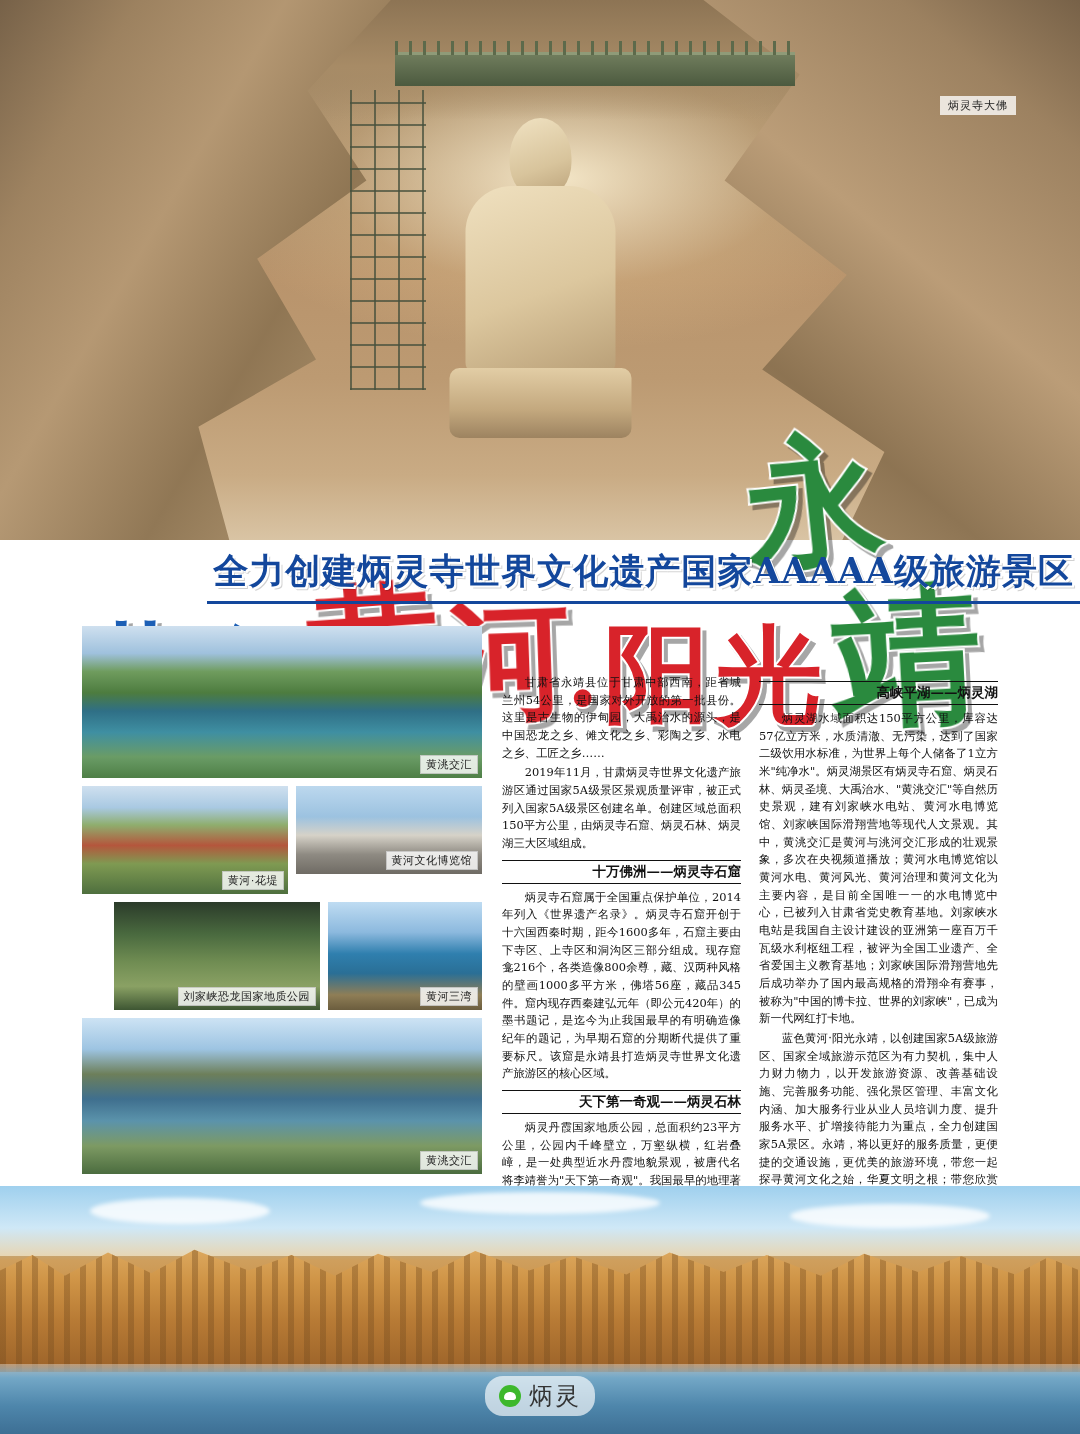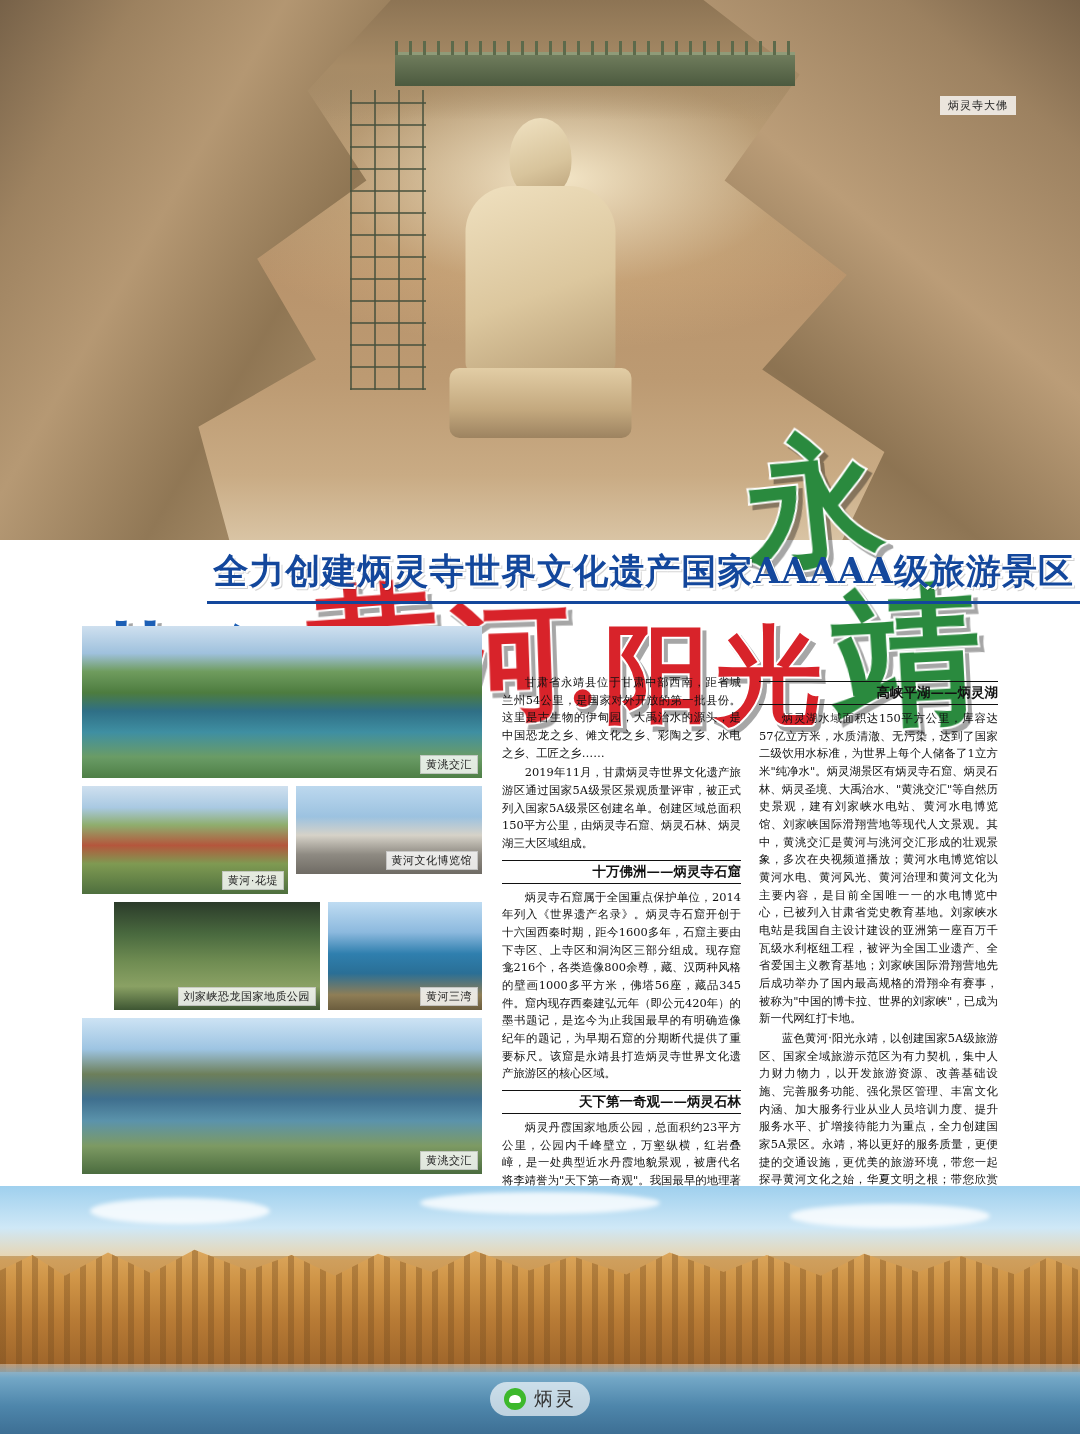--- a/index.html
+++ b/index.html
@@ -191,21 +191,21 @@
     background: rgba(255,255,255,0.65); padding: 4px 14px; border-radius: 18px;
   }
   .wechat-dot {
     width: 22px; height: 22px; border-radius: 50%;
     background: #3db82c; position: relative;
   }
   .wechat-dot:after{
     content:""; position:absolute; left:5px; top:7px; width:12px; height:8px;
     background:#fff; border-radius:6px 6px 3px 3px;
   }
-  .footer-text { font-family: "DejaVu Serif", serif; font-size: 19px; color: #333; letter-spacing: 2px; text-align: center; }
+  .footer-text { font-family: "DejaVu Serif", serif; font-size: 24px; color: #333; letter-spacing: 2px; text-align: center; }
 </style>
 </head>
 <body>
 
 <div class="page">
 
   <div class="hero">
     <div class="hero-rock-top"></div>
     <div class="hero-rock-l"></div>
     <div class="hero-rock-r"></div>

